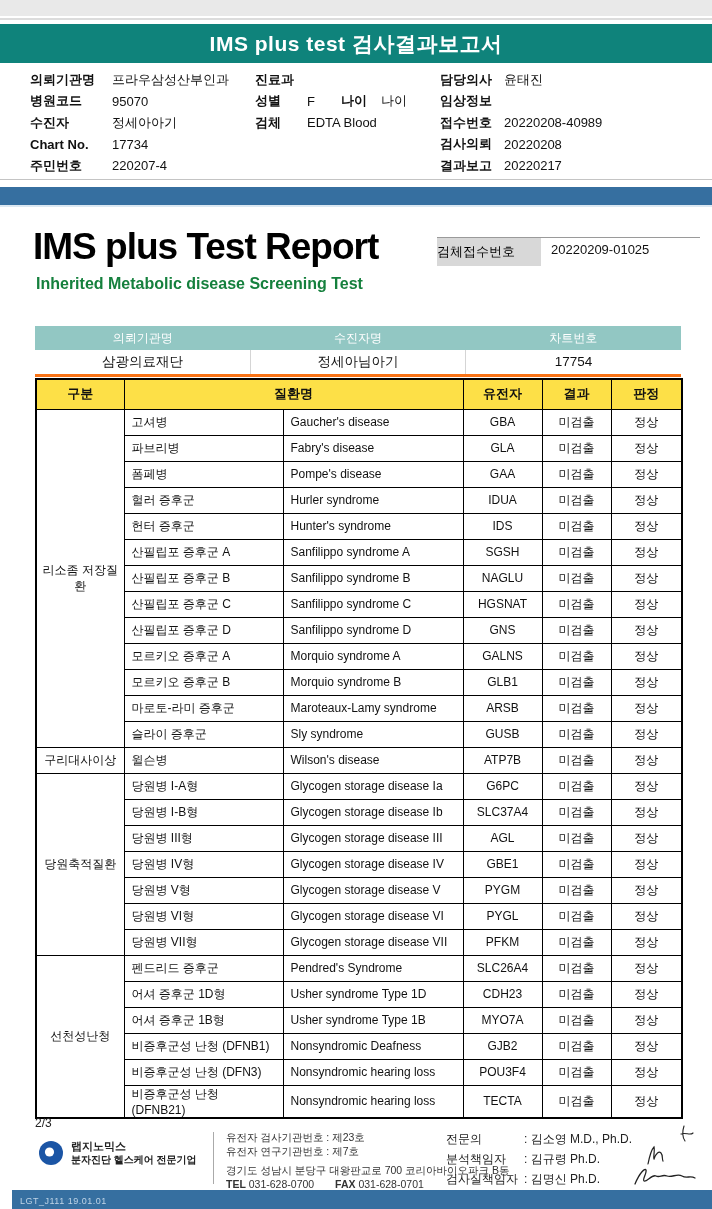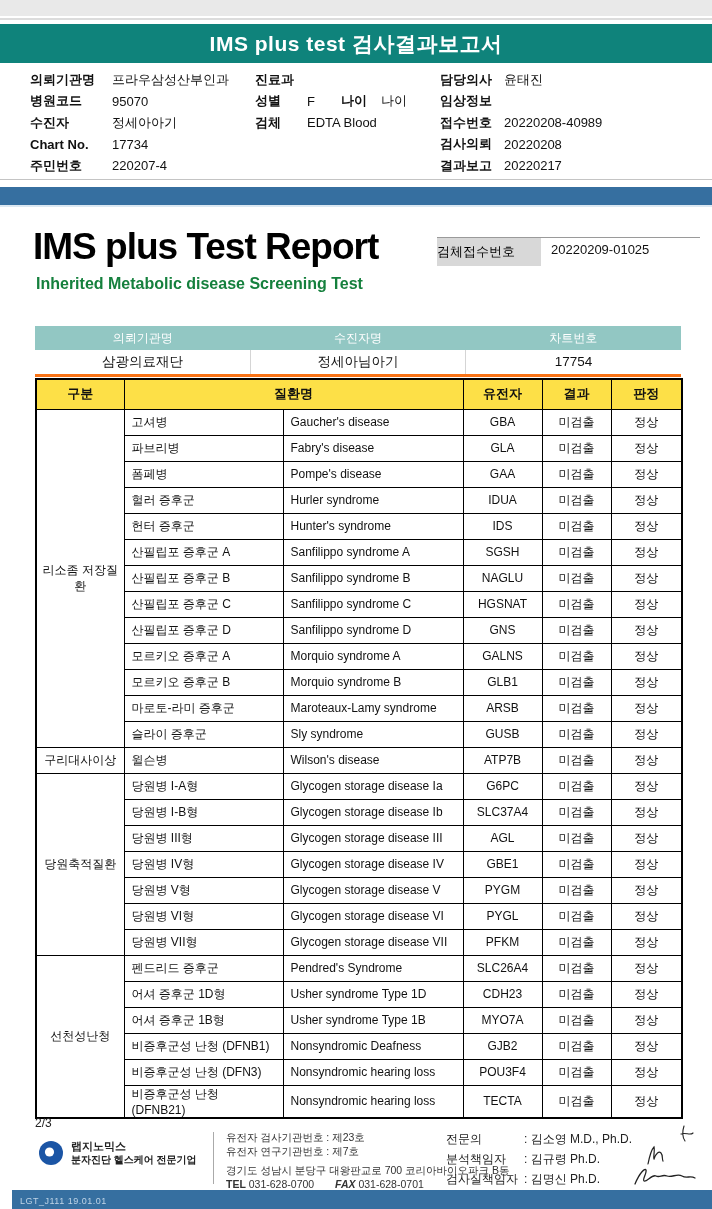--- a/index.html
+++ b/index.html
@@ -44,21 +44,21 @@
   .page-num { position:absolute; top:1100px; left:35px; font-size:12px; color:#222; }
   .footer-logo { position:absolute; top:1124px; left:38px; display:flex; }
   .logo-mark { width:26px; height:26px; flex:0 0 auto; margin-right:7px; }
   .logo-text-1 { font-size:11px; font-weight:bold; color:#222; line-height:13px; }
   .logo-text-2 { font-size:10px; font-weight:bold; color:#222; line-height:13px; }
   .footer-divider { position:absolute; top:1116px; left:213px; width:1px; height:52px; background:#aaa; }
   .cert-block { position:absolute; top:1114px; left:226px; font-size:10.5px; color:#333; }
   .cert-block .line { line-height:14px; white-space:nowrap; }
   .cert-block .addr { margin-top:5px; }
   .telfax b { font-weight:bold; }
-  .telfax .fax { margin-left:18px;font-style:italic; }
+  .telfax .fax { margin-left:18px; }
   .sign-block { position:absolute; top:1112px; left:446px; width:256px; }
   .sign-row { display:flex; align-items:flex-end; height:20px; font-size:12px; color:#222; white-space:nowrap; position:relative; }
   .sign-role { width:76px; flex:0 0 auto; }
   .sign-name { margin-left:2px; }
   .sig { position:absolute; }
   .bottom-bar { position:absolute; top:1174px; left:12px; width:707px; height:22px; background:#366FA0; color:#BFD4E7;
                 font-size:9px; line-height:22px; padding-left:8px; letter-spacing:.5px; }
   .bottom-strip { position:absolute; top:1196px; left:0; width:712px; height:13px; background:#ededed; }
 </style>
 </head>

